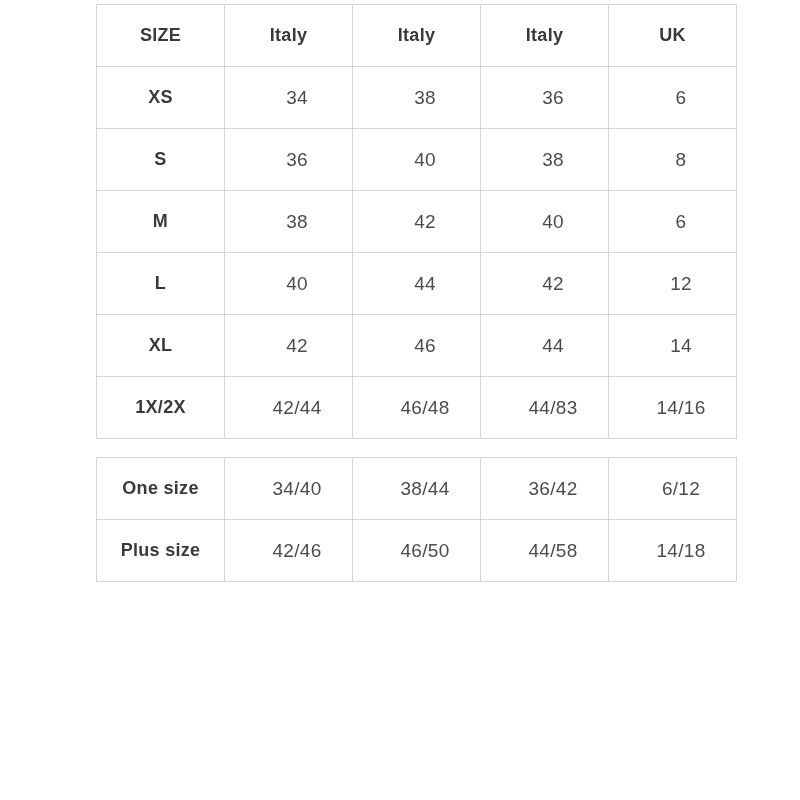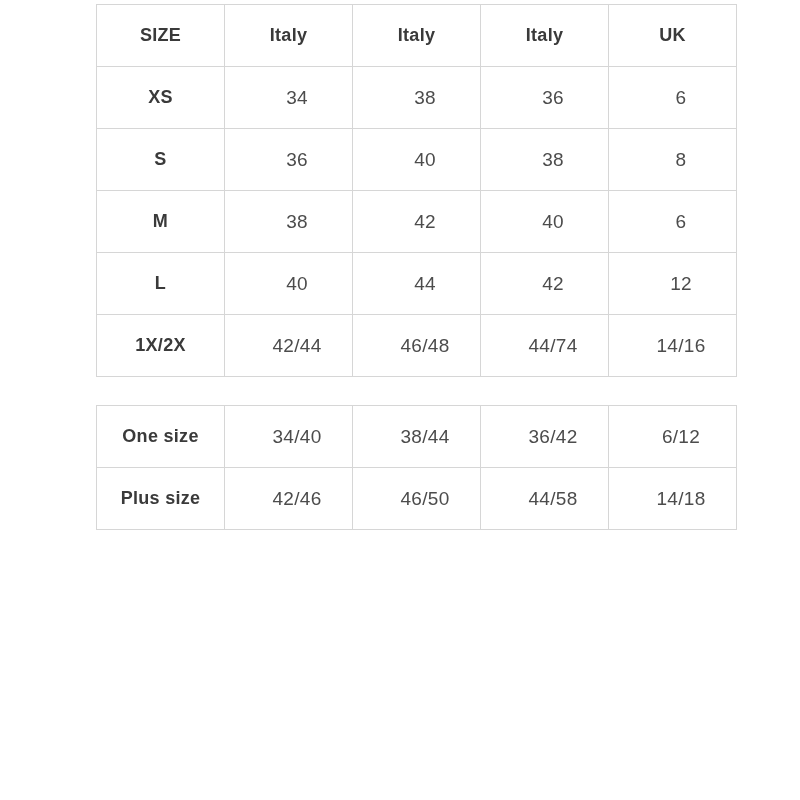--- a/index.html
+++ b/index.html
@@ -42,21 +42,21 @@
     letter-spacing:0.3px;
   }
   table.size-table td{
     font-weight:400;
     color:var(--cell-text);
     font-size:19px;
     letter-spacing:0.3px;
     padding-left:17px;
   }
   table.size-table.special{
-    margin-top:28px;
+    margin-top:18px;
   }
 </style>
 </head>
 <body>
 
 <div class="page">
 
   <table class="size-table main">
     <thead>
       <tr id="main-head">
@@ -90,24 +90,31 @@
           <td>6</td>
         </tr>
         <tr>
           <th>L</th>
           <td>40</td>
           <td>44</td>
           <td>42</td>
           <td>12</td>
         </tr>
         <tr>
+          <th>XL</th>
+          <td>42</td>
+          <td>46</td>
+          <td>44</td>
+          <td>14</td>
+        </tr>
+        <tr>
           <th>1X/2X</th>
           <td>42/44</td>
           <td>46/48</td>
-          <td>44/74</td>
+          <td>44/83</td>
           <td>14/16</td>
         </tr>
       </tbody>
   </table>
 
   <table class="size-table special">
     <tbody id="special-body">
         <tr>
           <th>One size</th>
           <td>34/40</td>

